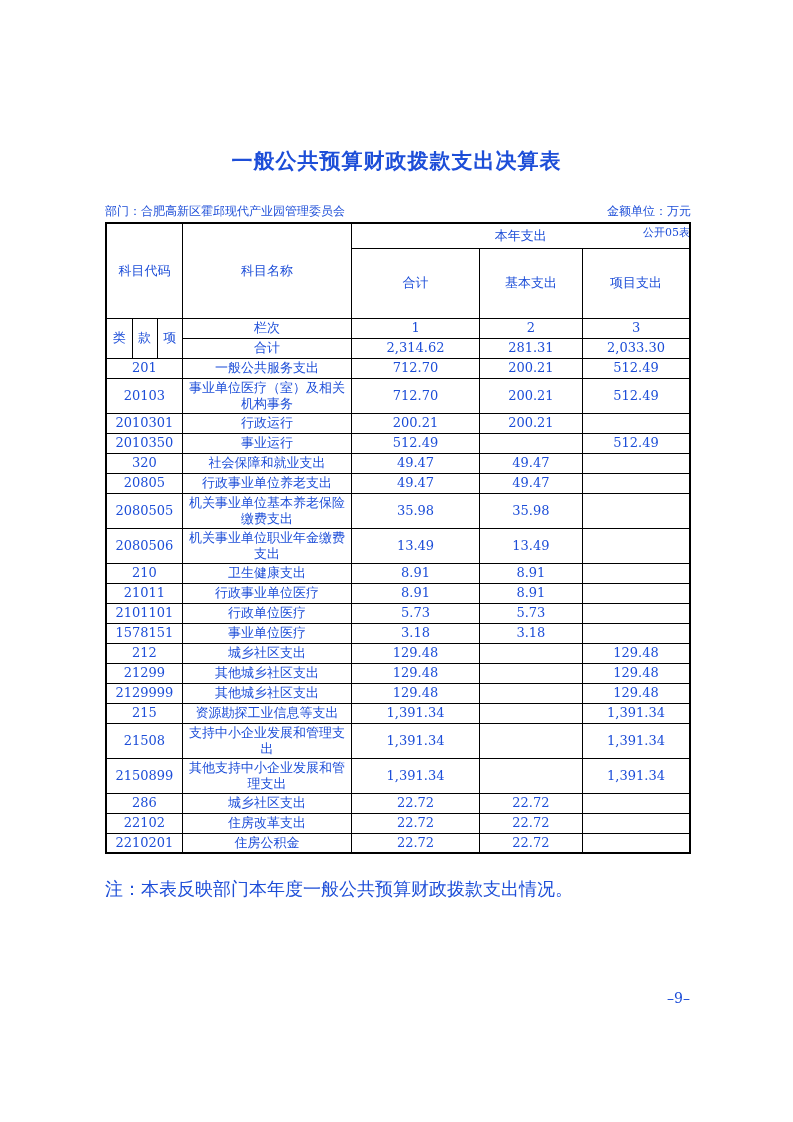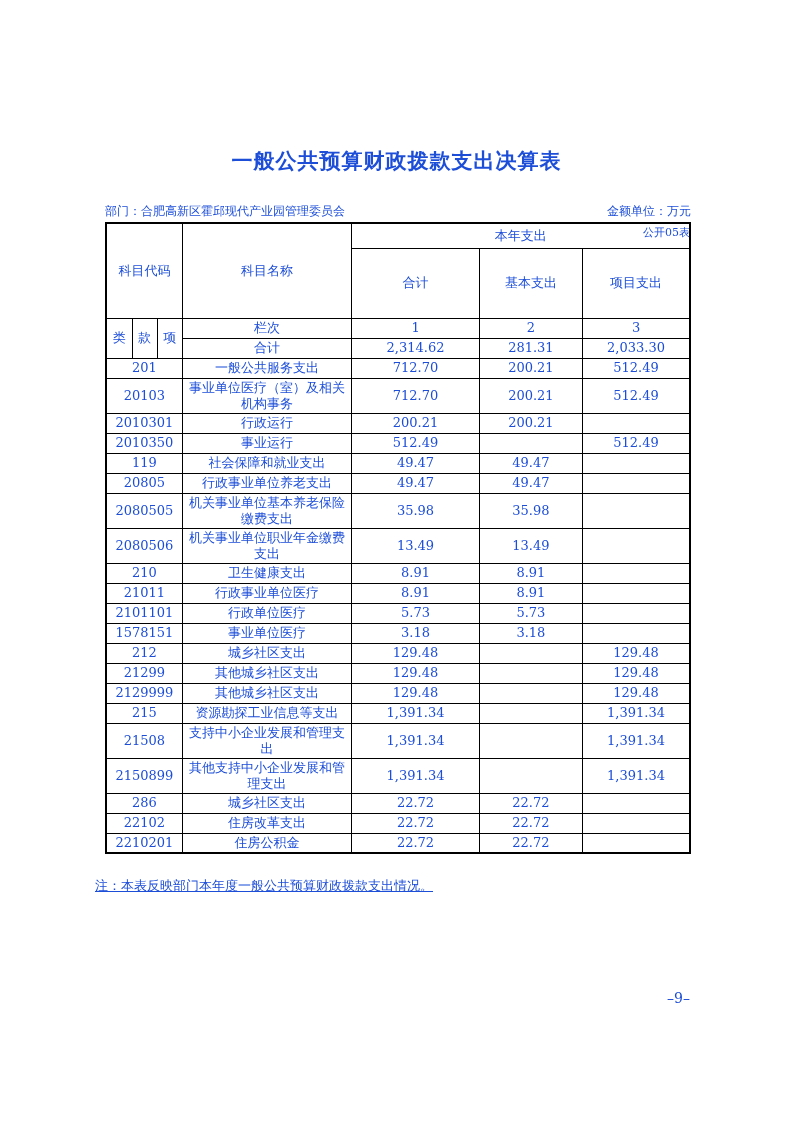--- a/index.html
+++ b/index.html
@@ -61,23 +61,22 @@
   }
   tr.h-r1 { height: 25px; }
   tr.h-r2 { height: 70px; }
   tr.h-r3 { height: 20px; }
   tr.h-r4 { height: 20px; }
   tbody tr { height: 20px; }
   td.code-cell { text-align: left; padding-left: 3px; }
   .note {
     position: absolute;
     top: 877px;
-    left: 95px;
-    font-size: 13px;
-    text-decoration: underline;
+    left: 105px;
+    font-size: 18px;
   }
   .page-number {
     position: absolute;
     top: 990px;
     right: 103px;
     font-size: 14px;
   }
 </style>
 </head>
 <body>
@@ -153,21 +152,21 @@
           <td class="num-cell"></td>
         </tr>
         <tr>
           <td colspan="3" class="code-cell">2010350</td>
           <td class="name-cell">事业运行</td>
           <td class="num-cell">512.49</td>
           <td class="num-cell"></td>
           <td class="num-cell">512.49</td>
         </tr>
         <tr>
-          <td colspan="3" class="code-cell">119</td>
+          <td colspan="3" class="code-cell">320</td>
           <td class="name-cell">社会保障和就业支出</td>
           <td class="num-cell">49.47</td>
           <td class="num-cell">49.47</td>
           <td class="num-cell"></td>
         </tr>
         <tr>
           <td colspan="3" class="code-cell">20805</td>
           <td class="name-cell">行政事业单位养老支出</td>
           <td class="num-cell">49.47</td>
           <td class="num-cell">49.47</td>

